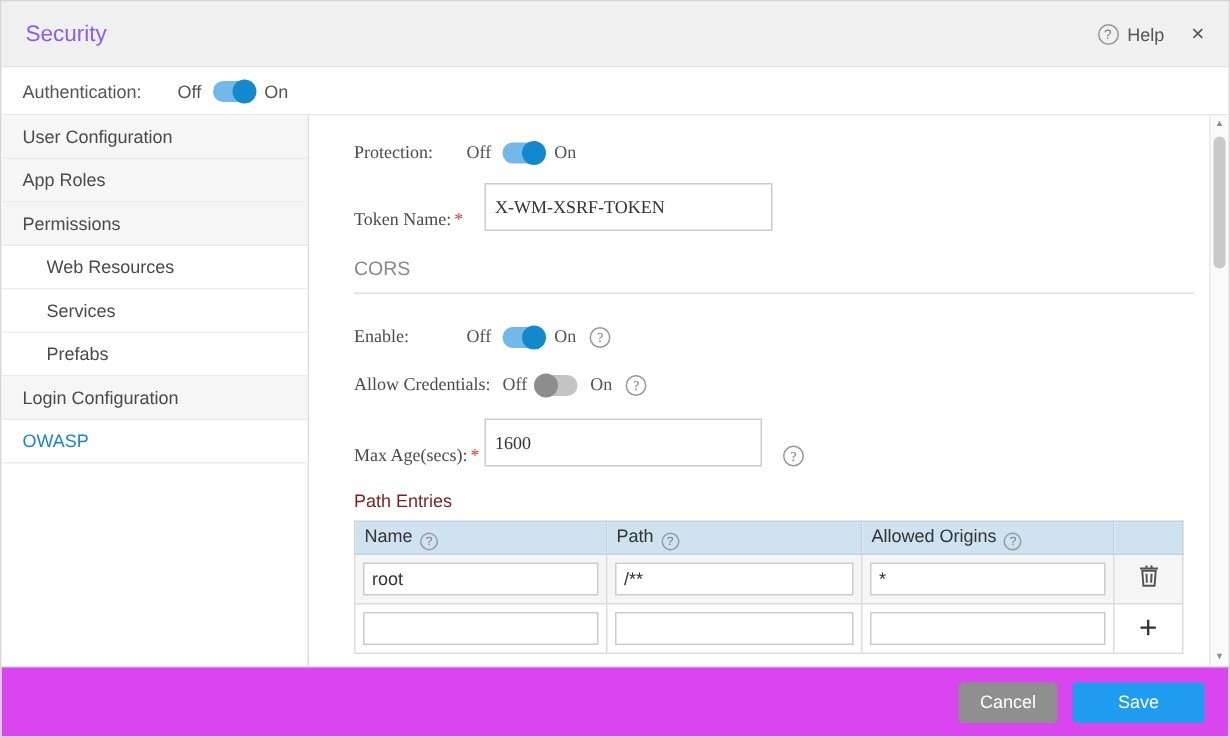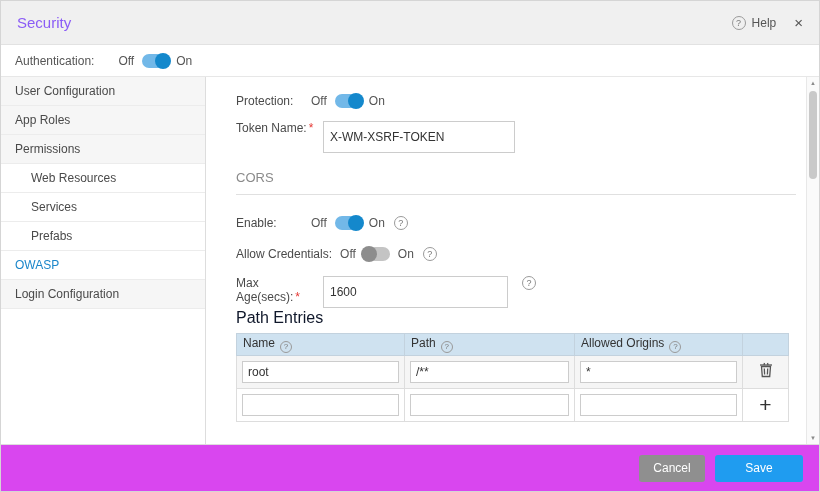--- a/index.html
+++ b/index.html
@@ -59,21 +59,21 @@
   .side-item {
     height: 29px; line-height: 28px; padding-left: 14px;
     font-size: 12px; color: #4a4a4a;
     border-bottom: 1px solid #ececec; background: #f6f6f6; cursor: pointer;
     white-space: nowrap;
   }
   .side-item.child { padding-left: 30px; background: #fff; }
   .side-item.selected { background: #fff; color: #1a86ca; }
 
   .content { flex: 1; min-width: 0; position: relative; padding: 0 10px 0 30px; background: #fff; overflow: hidden; }
-  .form-row { display: flex; align-items: flex-start; }
+  .form-row { display: flex; align-items: flex-end; font-family: Liberation Serif, serif; }
   .flabel { font-size: 12px; color: #4a4a4a; margin-right: 8px; flex: 0 0 auto; }
   .req { color: #e53935; margin-left: 2px; }
   .row-protection { margin-top: 17px; }
   .row-protection .flabel { width: 75px; margin-right: 0; }
   .row-token { margin-top: 13px; }
   .row-token .flabel { width: 87px; margin-right: 0; }
   .section-title { margin-top: 17px; font-size: 13px; color: #8a8a8a; }
   .divider { margin-top: 9px; border-top: 1px solid #e0e0e0; height: 0; }
   .row-enable { margin-top: 21px; }
   .row-enable .flabel { width: 75px; margin-right: 0; }
@@ -84,21 +84,21 @@
   .row-maxage .help-circle { margin-left: 14px; }
 
   .text-input {
     height: 32px; border: 1px solid #ccc; font-size: 12px; padding: 0 6px;
     color: #333; background: #fff; font-family: inherit; outline: none;
   }
   .token-input { width: 192px; }
   .maxage-input { width: 185px; }
 
   
-  .pe-label { margin-top: 1px; font-size: 16px; color: #0f172a; }
+  .pe-label { margin-top: 16px; font-size: 12px; color: #7f1d1d; }
   .pe-table { margin-top: 6px; border-collapse: collapse; width: 552px; table-layout: fixed; }
   .pe-table th {
     background: #cfe2f0; border: 1px solid #c3d2de;
     font-weight: normal; font-size: 12px; color: #333; text-align: left;
     height: 22px; padding: 0 6px; white-space: nowrap; overflow: hidden;
   }
   .pe-table td { border: 1px solid #ddd; height: 33px; padding: 0 5px; background: #f5f5f5; }
   .pe-table tr.row-empty td { background: #fff; }
   .cell-input {
     width: 100%; height: 22px; border: 1px solid #ccc; font-size: 12px;
@@ -160,22 +160,22 @@
 
   <div class="body">
 
     <div class="sidebar">
       <div class="side-item">User Configuration</div>
       <div class="side-item">App Roles</div>
       <div class="side-item">Permissions</div>
       <div class="side-item child">Web Resources</div>
       <div class="side-item child">Services</div>
       <div class="side-item child">Prefabs</div>
+      <div class="side-item">Login Configuration</div>
       <div class="side-item selected">OWASP</div>
-      <div class="side-item">Login Configuration</div>
     </div>
 
     <div class="content">
 
       <div class="form-row row-protection">
         <span class="flabel">Protection:</span>
         <span class="tlabel">Off</span>
         <span class="toggle on">
             <span class="knob"></span>
           </span>

